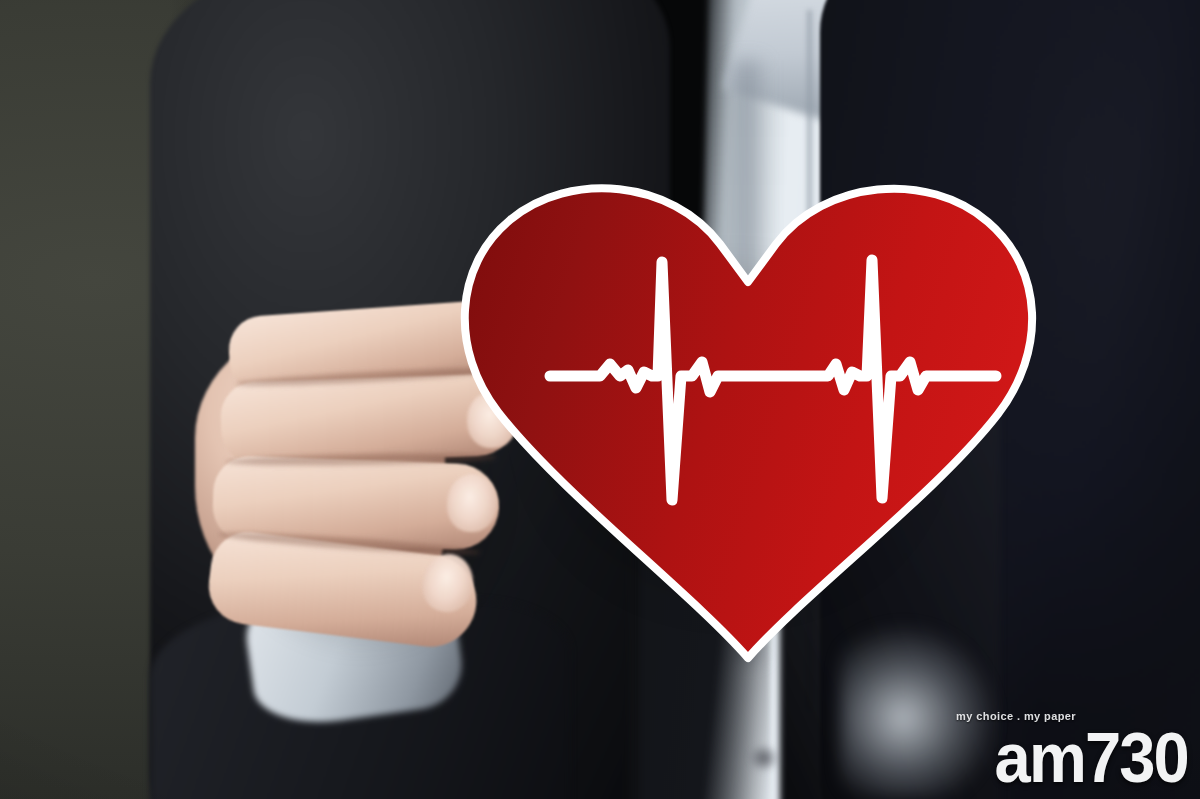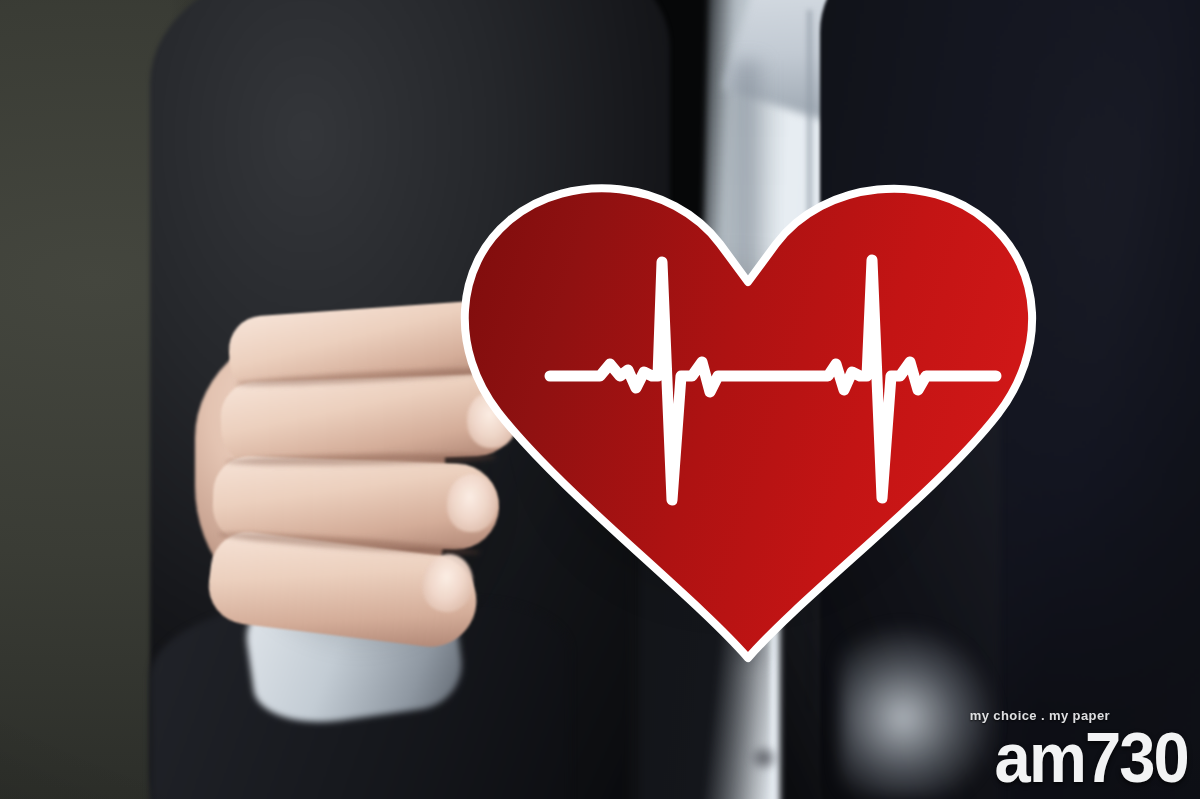--- a/index.html
+++ b/index.html
@@ -181,22 +181,22 @@
     filter:blur(16px);
   }
 
   
   .wm{
     position:absolute;right:12px;bottom:6px;
     display:flex;flex-direction:column;align-items:flex-end;
     line-height:1;user-select:none;
   }
   .wm-tag{
-    color:#e9eaec;font-size:13px;letter-spacing:.4px;font-weight:700;
-    margin-right:78px;margin-bottom:1px;opacity:.95;
+    color:#e9eaec;font-size:11px;letter-spacing:.4px;font-weight:700;
+    margin-right:112px;margin-bottom:1px;opacity:.95;
     text-shadow:0 1px 2px rgba(0,0,0,.8);
   }
   .wm-main{
     font-family:"Liberation Sans", sans-serif;
     font-weight:700;font-size:70px;letter-spacing:-2px;
     color:#f2f3f4;transform:scaleX(.93);transform-origin:right bottom;
     text-shadow:0 2px 5px rgba(0,0,0,.75);
   }
   .wm-glow{
     position:absolute;right:150px;bottom:0;width:210px;height:180px;

